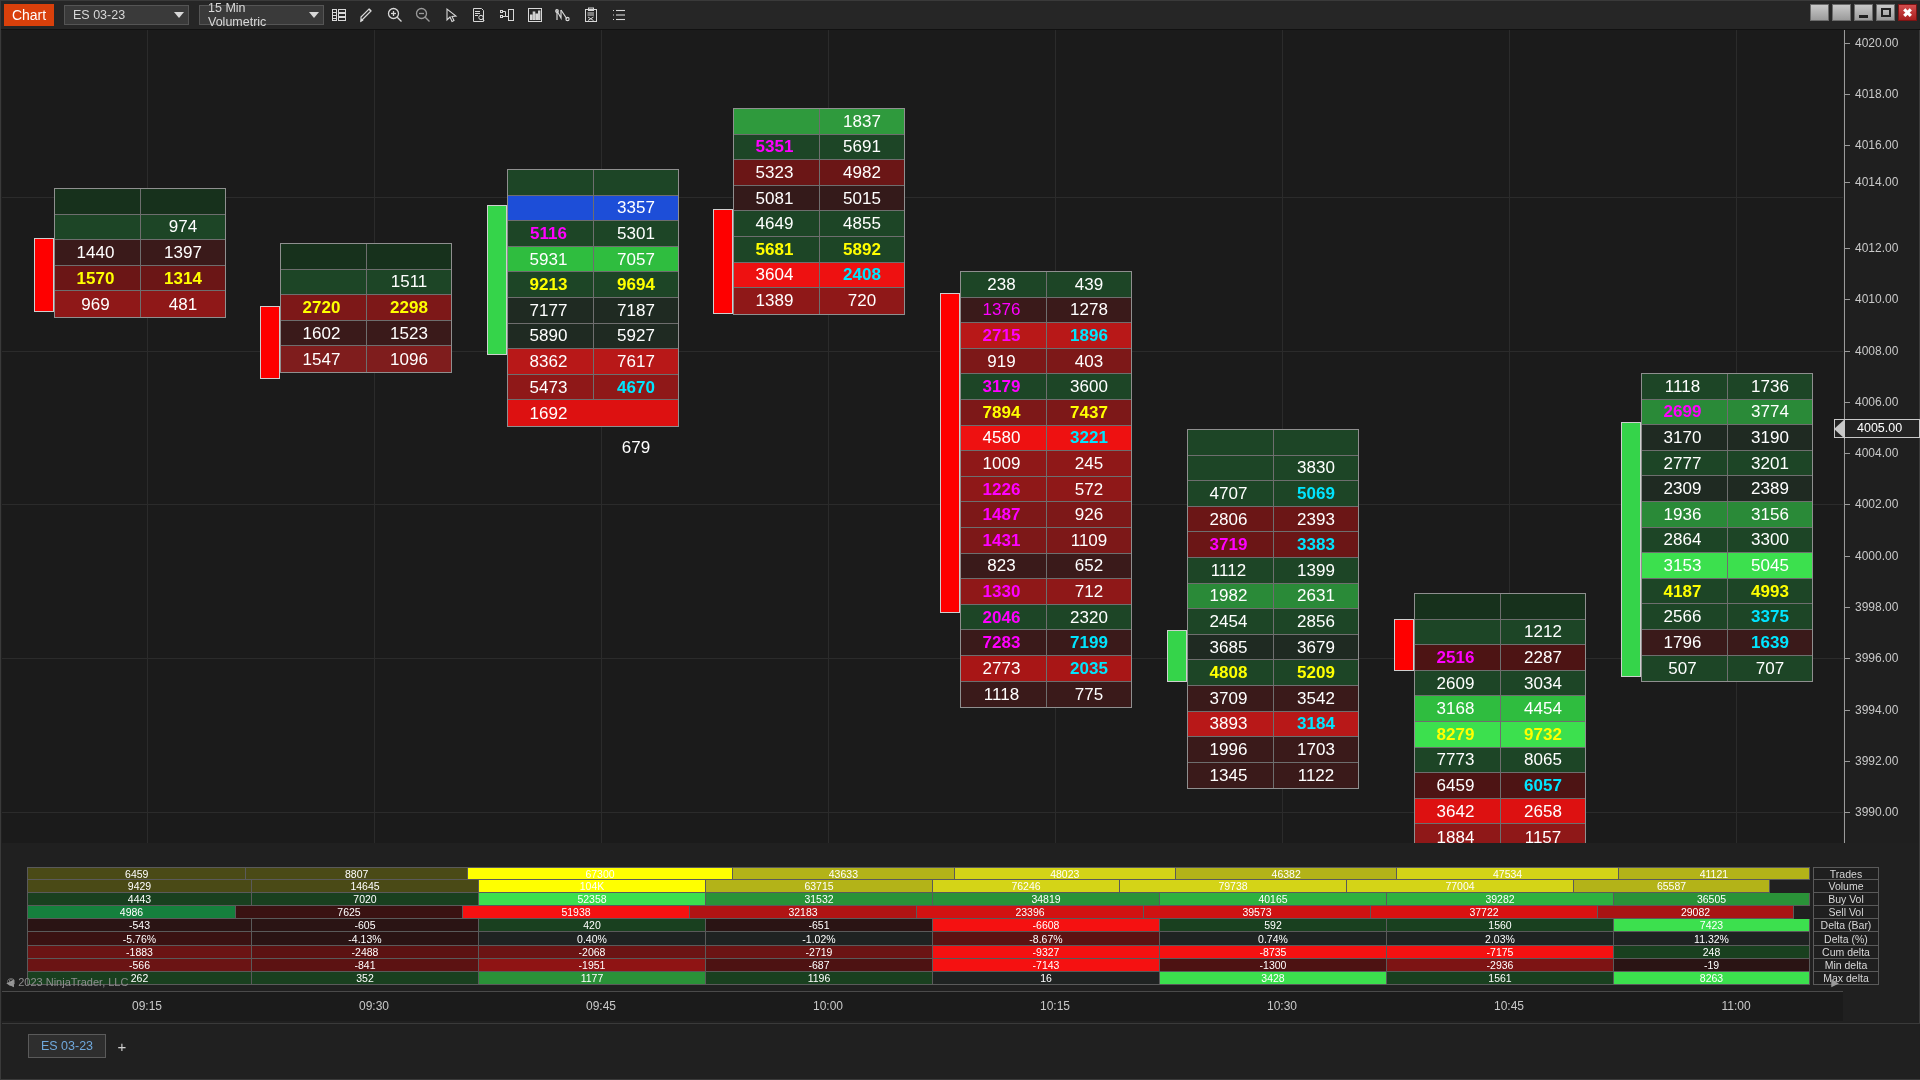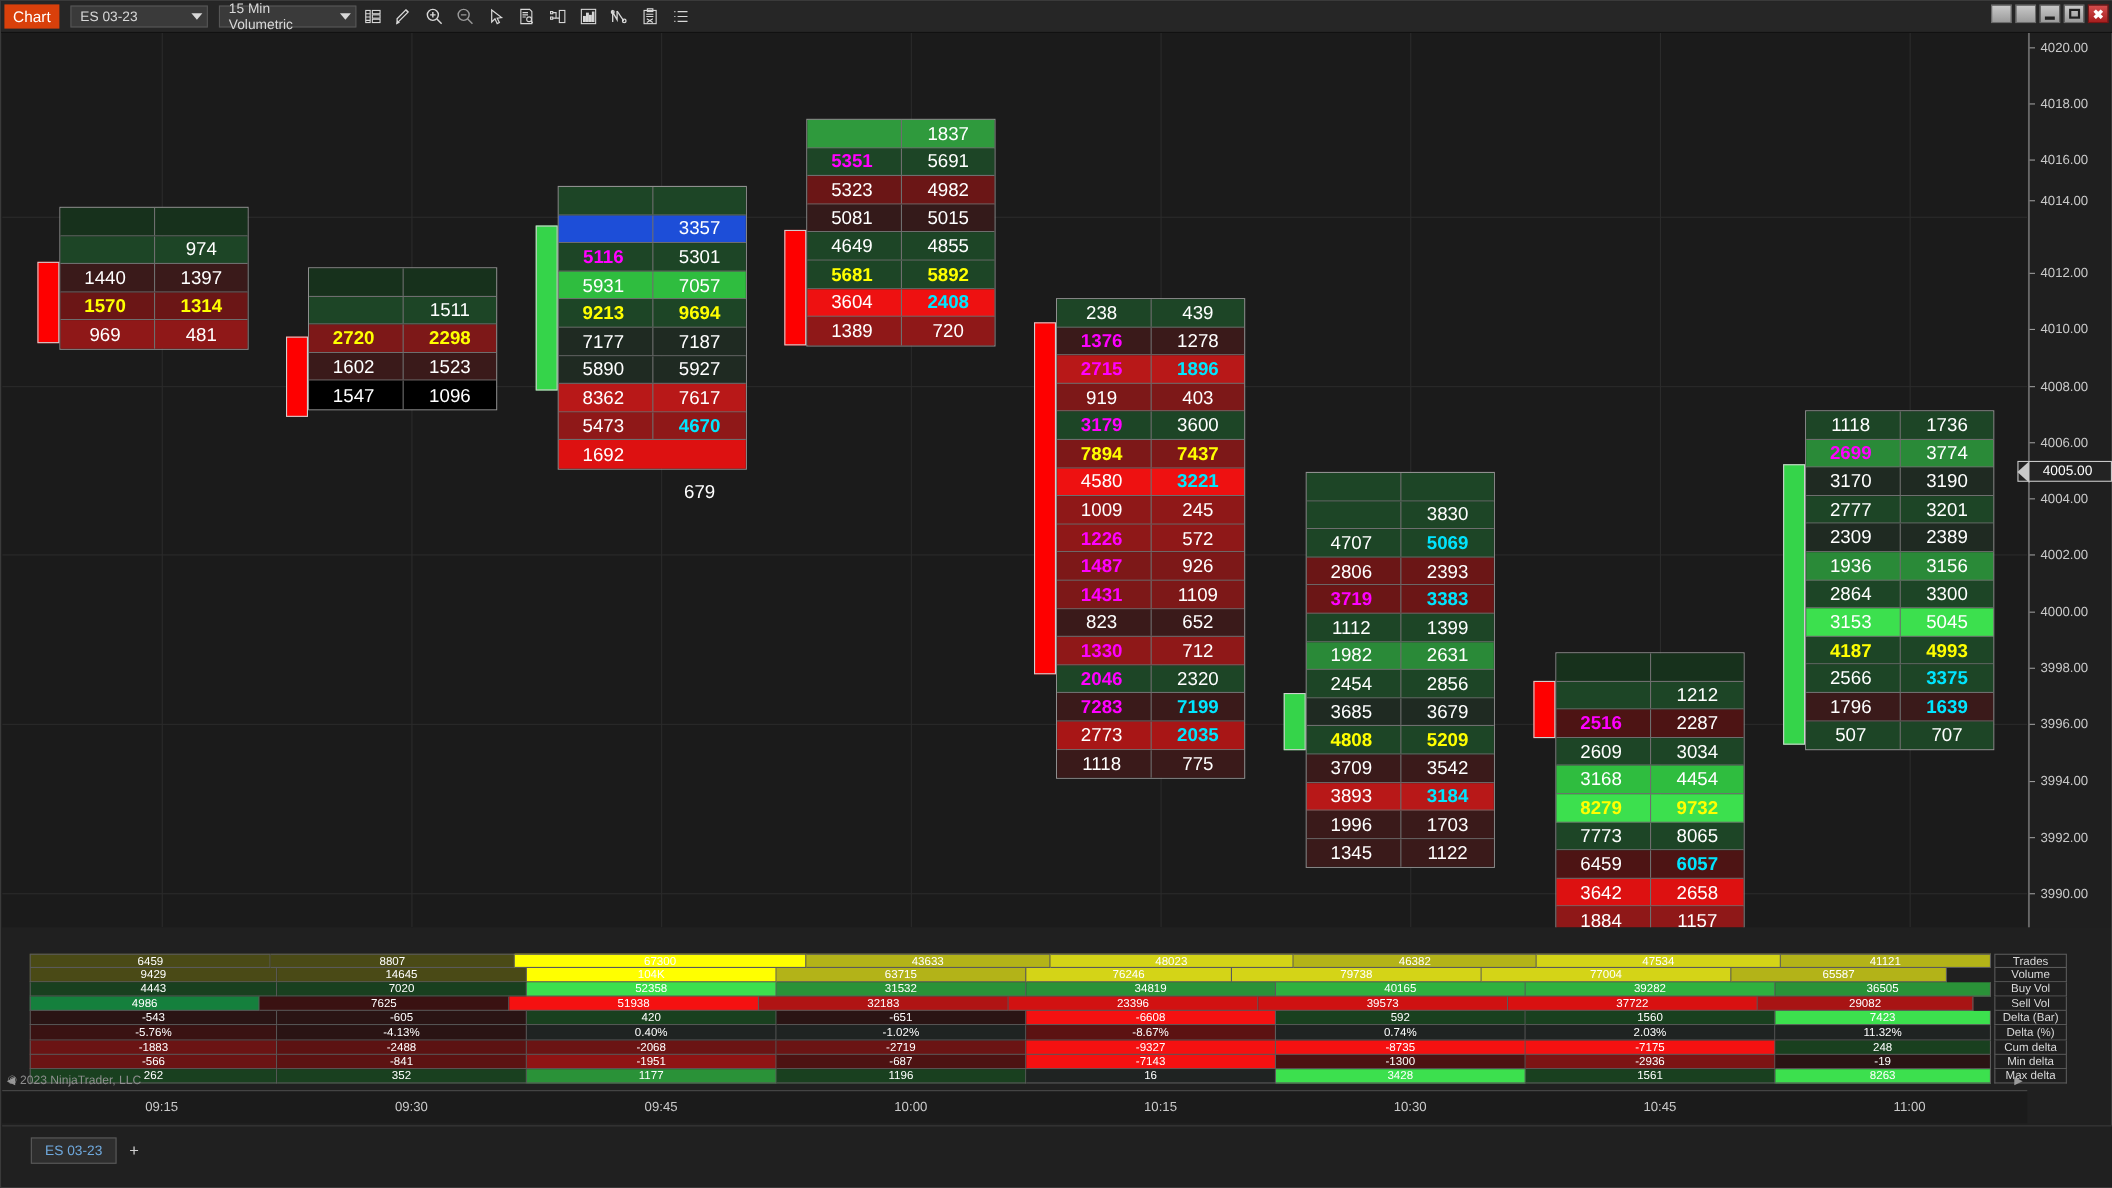--- a/index.html
+++ b/index.html
@@ -318,21 +318,21 @@
             <div class="vcell askc" style="color: rgb(255, 255, 255);">1511</div>
           </div>
           <div class="vrow" style="background: rgb(125, 24, 24);">
             <div class="vcell bidc" style="color: rgb(255, 255, 0); font-weight: bold;">2720</div>
             <div class="vcell askc" style="color: rgb(255, 255, 0); font-weight: bold;">2298</div>
           </div>
           <div class="vrow" style="background: rgb(58, 26, 26);">
             <div class="vcell bidc" style="color: rgb(255, 255, 255);">1602</div>
             <div class="vcell askc" style="color: rgb(255, 255, 255);">1523</div>
           </div>
-          <div class="vrow" style="background: #000000;">
+          <div class="vrow" style="background: #7f1d1d;">
             <div class="vcell bidc" style="color: rgb(255, 255, 255);">1547</div>
             <div class="vcell askc" style="color: rgb(255, 255, 255);">1096</div>
           </div>
         </div>
       </div>
       <div class="bar" style="left: 485px; top: 139px;">
         <div class="ohlc" style="top: 36px; height: 150px; background: rgb(53, 212, 74);"></div>
         <div class="barbody">
           <div class="vrow" style="background: rgb(29, 69, 38);">
             <div class="vcell bidc" style="color: rgb(255, 255, 255);"></div>
@@ -414,21 +414,21 @@
         </div>
       </div>
       <div class="bar" style="left: 938px; top: 241px;">
         <div class="ohlc" style="top: 22px; height: 320px; background: rgb(254, 0, 0);"></div>
         <div class="barbody">
           <div class="vrow" style="background: rgb(29, 69, 38);">
             <div class="vcell bidc" style="color: rgb(255, 255, 255);">238</div>
             <div class="vcell askc" style="color: rgb(255, 255, 255);">439</div>
           </div>
           <div class="vrow" style="background: rgb(58, 26, 26);">
-            <div class="vcell bidc" style="color: rgb(255, 0, 255); font-weight: bold;">1376</div>
+            <div class="vcell bidc" style="color: rgb(255, 0, 255); font-weight: normal;">1376</div>
             <div class="vcell askc" style="color: rgb(255, 255, 255);">1278</div>
           </div>
           <div class="vrow" style="background: rgb(184, 24, 24);">
             <div class="vcell bidc" style="color: rgb(255, 0, 255); font-weight: bold;">2715</div>
             <div class="vcell askc" style="color: rgb(0, 229, 255); font-weight: bold;">1896</div>
           </div>
           <div class="vrow" style="background: rgb(125, 24, 24);">
             <div class="vcell bidc" style="color: rgb(255, 255, 255);">919</div>
             <div class="vcell askc" style="color: rgb(255, 255, 255);">403</div>
           </div>

